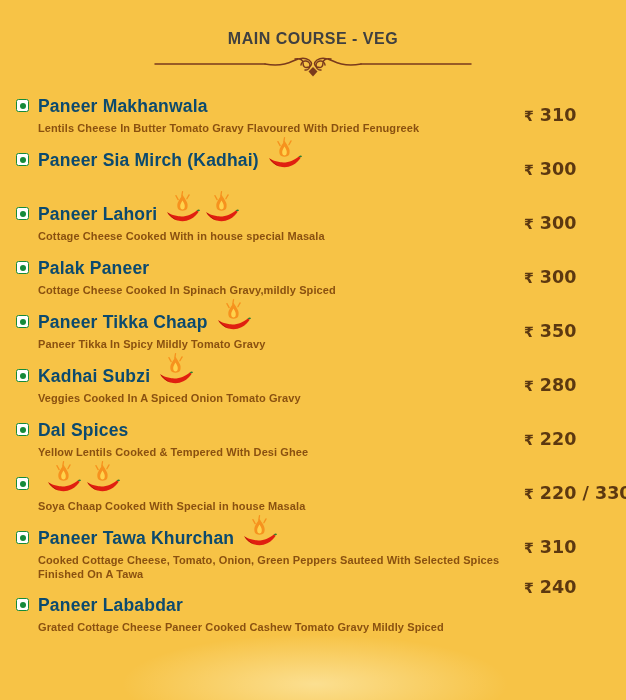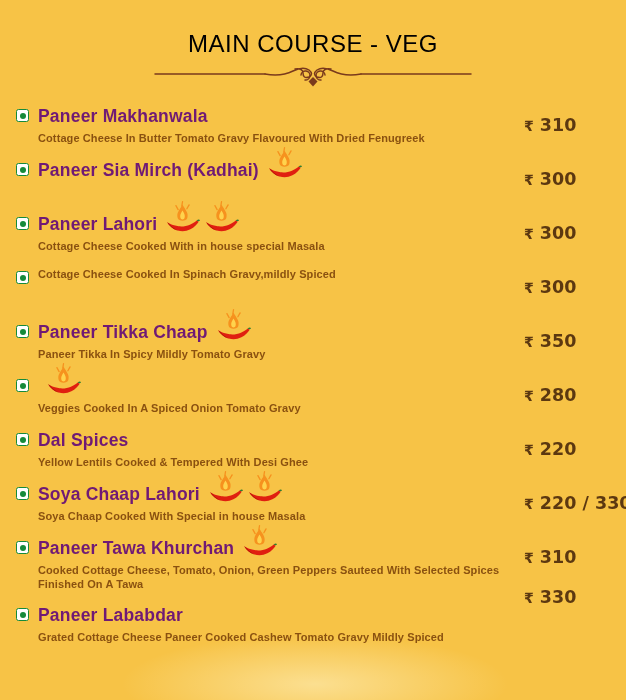--- a/index.html
+++ b/index.html
@@ -11,33 +11,33 @@
     position:relative;
     overflow:hidden;
   }
   .glow {
     position:absolute; left:120px; bottom:-34px; width:390px; height:100px;
     background:radial-gradient(ellipse at center, rgba(255,246,205,0.55) 0%, rgba(255,246,205,0.0) 70%);
     pointer-events:none;
   }
   .header { padding-top:30px; text-align:center; }
   .title {
-    font-size:24px; font-weight:normal; color:#000000; letter-spacing:0.5px;
+    font-size:16px; font-weight:bold; color:#404040; letter-spacing:0.5px;
   }
   .divider { margin-top:4px; }
   .menu { padding-top:13px; }
   .item { position:relative; padding-left:38px; margin-bottom:13px; min-height:41px; }
   .veg {
     position:absolute; left:16px; top:4px; width:13px; height:13px;
     background:#ffffff; border:1.5px solid #168A3A; border-radius:2.5px;
     display:flex; align-items:center; justify-content:center;
   }
   .veg-dot { width:6px; height:6px; border-radius:50%; background:#168A3A; }
   .name-line { display:flex; align-items:center; height:22px; }
-  .name { font-size:17.5px; font-weight:bold; color:#701a75; letter-spacing:0.2px; white-space:nowrap; }
+  .name { font-size:17.5px; font-weight:bold; color:#0c4a6e; letter-spacing:0.2px; white-space:nowrap; }
   .chilis { display:flex; align-items:center; margin-left:5px; }
   .chilis svg { display:block; margin-top:-13px; margin-left:2px; }
   .desc {
     margin-top:4px; font-size:11px; font-weight:bold; color:#8A5110;
     line-height:14px; max-width:470px; letter-spacing:0.1px;
   }
   .price {
     position:absolute; left:524px; top:10px;
     font-size:17.5px; font-weight:bold; color:#5C3810; white-space:nowrap;
     font-family:"DejaVu Sans","Liberation Sans",sans-serif;
@@ -69,21 +69,21 @@
 
 <div class="menu" id="menu-list">
   <div class="item">
     <span class="veg">
         <span class="veg-dot"></span>
       </span>
     <div class="name-line">
       <span class="name">Paneer Makhanwala</span>
       <span class="chilis"></span>
     </div>
-    <div class="desc">Cottage Cheese In Butter Tomato Gravy Flavoured With Dried Fenugreek</div>
+    <div class="desc">Lentils Cheese In Butter Tomato Gravy Flavoured With Dried Fenugreek</div>
     <div class="price"><span class="cur">₹</span> <span class="amt">310</span></div>
   </div>
 
   <div class="item">
     <span class="veg">
         <span class="veg-dot"></span>
       </span>
     <div class="name-line">
       <span class="name">Paneer Sia Mirch (Kadhai)</span>
       <span class="chilis">
@@ -138,20 +138,24 @@
         </span>
     </div>
     <div class="desc">Cottage Cheese Cooked With in house special Masala</div>
     <div class="price"><span class="cur">₹</span> <span class="amt">300</span></div>
   </div>
 
   <div class="item">
     <span class="veg">
         <span class="veg-dot"></span>
       </span>
+    <div class="name-line">
+      <span class="name">Palak Paneer</span>
+      <span class="chilis"></span>
+    </div>
     <div class="desc">Cottage Cheese Cooked In Spinach Gravy,mildly Spiced</div>
     <div class="price"><span class="cur">₹</span> <span class="amt">300</span></div>
   </div>
 
   <div class="item">
     <span class="veg">
         <span class="veg-dot"></span>
       </span>
     <div class="name-line">
       <span class="name">Paneer Tikka Chaap</span>
@@ -172,20 +176,21 @@
     </div>
     <div class="desc">Paneer Tikka In Spicy Mildly Tomato Gravy</div>
     <div class="price"><span class="cur">₹</span> <span class="amt">350</span></div>
   </div>
 
   <div class="item">
     <span class="veg">
         <span class="veg-dot"></span>
       </span>
     <div class="name-line">
+      <span class="name">Kadhai Subzi</span>
       <span class="chilis">
           <svg width="37" height="35" viewBox="0 0 40 40">
             <g stroke="#F6921E" stroke-width="1.5" stroke-linecap="round">
               <line x1="20" y1="2" x2="19.2" y2="7"></line>
               <line x1="12.5" y1="6.5" x2="15" y2="11"></line>
               <line x1="27.5" y1="5.5" x2="25" y2="10"></line>
             </g>
             <path fill="#F6921E" d="M20 5.5 C 16 12, 13 15, 14.5 20.5 C 15.6 24.6, 24.4 24.6, 25.5 20.5 C 27 15, 24 12, 20 5.5 Z"></path>
             <path fill="#FFD34D" d="M20 12 C 18 15.2, 16.8 17.2, 17.6 20.4 C 18.2 22.8, 21.8 22.8, 22.4 20.4 C 23.2 17.2, 22 15.2, 20 12 Z"></path>
             <path fill="#E01F10" d="M2.5 25.5 C 7 34, 19 38.5, 29 33.5 C 33.5 31.2, 36.5 28, 38.5 24.8 L 36.2 23.3 C 31.5 27.5, 24 31, 15.5 30 C 10 29.3, 5.5 27.6, 2.5 25.5 Z"></path>
@@ -208,21 +213,20 @@
     </div>
     <div class="desc">Yellow Lentils Cooked &amp; Tempered With Desi Ghee</div>
     <div class="price"><span class="cur">₹</span> <span class="amt">220</span></div>
   </div>
 
   <div class="item">
     <span class="veg">
         <span class="veg-dot"></span>
       </span>
     <div class="name-line">
-      <span class="name">Soya Chaap Lahori</span>
       <span class="chilis">
           <svg width="37" height="35" viewBox="0 0 40 40">
             <g stroke="#F6921E" stroke-width="1.5" stroke-linecap="round">
               <line x1="20" y1="2" x2="19.2" y2="7"></line>
               <line x1="12.5" y1="6.5" x2="15" y2="11"></line>
               <line x1="27.5" y1="5.5" x2="25" y2="10"></line>
             </g>
             <path fill="#F6921E" d="M20 5.5 C 16 12, 13 15, 14.5 20.5 C 15.6 24.6, 24.4 24.6, 25.5 20.5 C 27 15, 24 12, 20 5.5 Z"></path>
             <path fill="#FFD34D" d="M20 12 C 18 15.2, 16.8 17.2, 17.6 20.4 C 18.2 22.8, 21.8 22.8, 22.4 20.4 C 23.2 17.2, 22 15.2, 20 12 Z"></path>
             <path fill="#E01F10" d="M2.5 25.5 C 7 34, 19 38.5, 29 33.5 C 33.5 31.2, 36.5 28, 38.5 24.8 L 36.2 23.3 C 31.5 27.5, 24 31, 15.5 30 C 10 29.3, 5.5 27.6, 2.5 25.5 Z"></path>
@@ -274,15 +278,15 @@
 
   <div class="item price-raised">
     <span class="veg">
         <span class="veg-dot"></span>
       </span>
     <div class="name-line">
       <span class="name">Paneer Lababdar</span>
       <span class="chilis"></span>
     </div>
     <div class="desc">Grated Cottage Cheese Paneer Cooked Cashew Tomato Gravy Mildly Spiced</div>
-    <div class="price"><span class="cur">₹</span> <span class="amt">330</span></div>
+    <div class="price"><span class="cur">₹</span> <span class="amt">240</span></div>
   </div>
 </div>
 
 </body></html>

